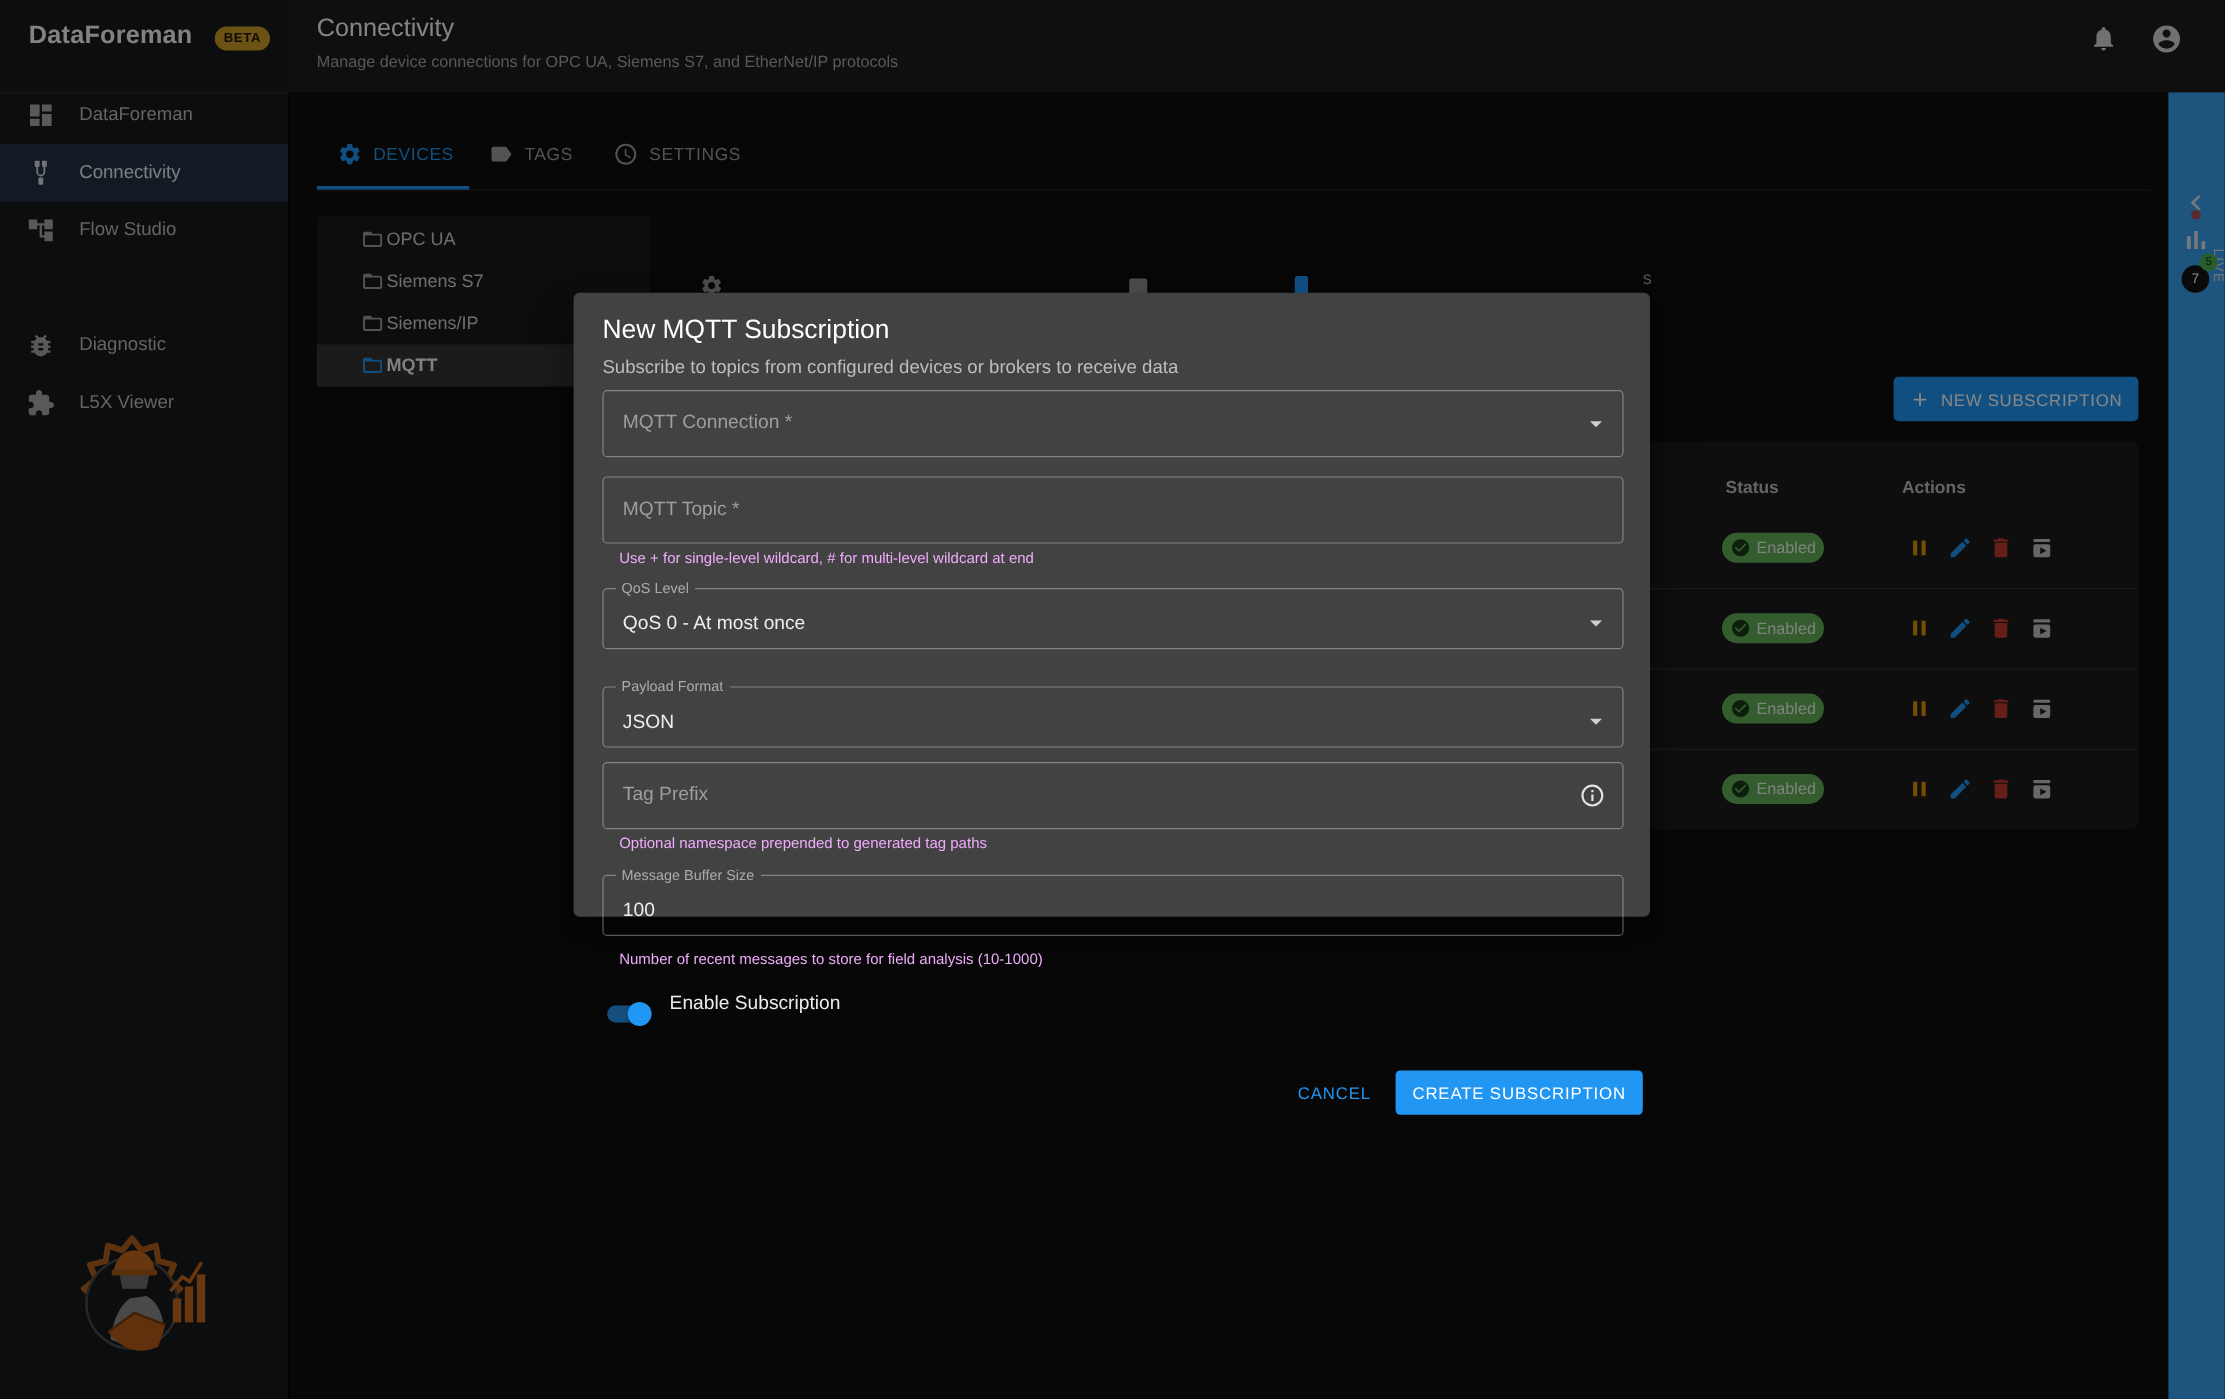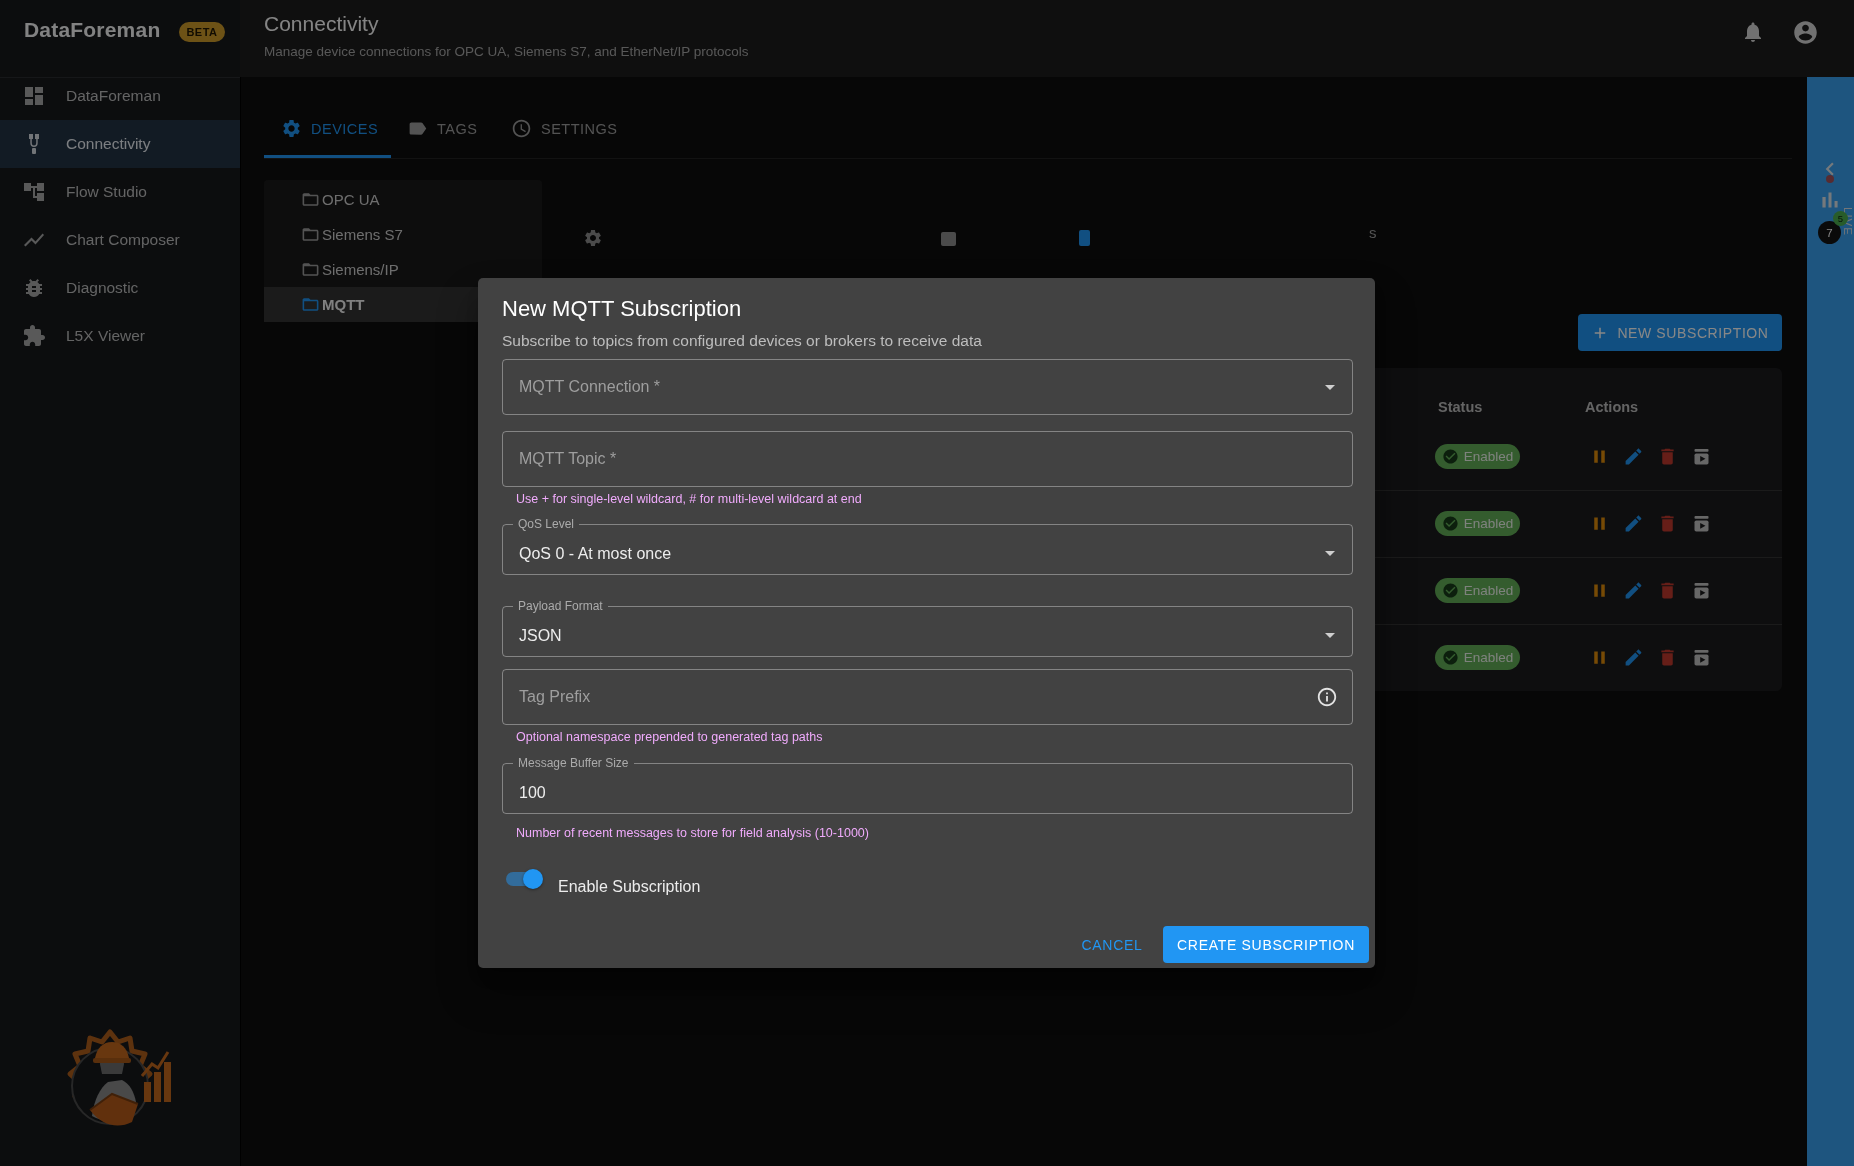--- a/index.html
+++ b/index.html
@@ -61,37 +61,37 @@
   .tablepanel{left:570px;top:368px;width:1212px;height:323px;background:#1c1c1e;border-radius:6px;}
   .th{position:absolute;top:31px;font-size:14.5px;font-weight:bold;color:#bdbdbd;}
   .rowline{position:absolute;left:0;width:1212px;height:1px;background:rgba(255,255,255,0.10);}
   .chip{position:absolute;left:865px;width:85px;height:25px;background:#62ae57;border-radius:13px;
     display:flex;align-items:center;gap:5px;color:#eef5ec;font-size:13.5px;padding:0;justify-content:center;}
   .chip .cic{width:17px;height:17px;color:#173c1a;}
   .aico{position:absolute;width:21px;height:21px;cursor:pointer;}
 
   
   .backdrop{left:0;top:0;width:1854px;height:1166px;background:rgba(0,0,0,0.47);z-index:10;}
-  .dialog{left:478px;top:244px;width:897px;height:690px;background:#424242;border-radius:5px;z-index:20;
-    box-shadow:0 11px 15px -7px rgba(0,0,0,.4),0 24px 38px 3px rgba(0,0,0,.3);margin-top:34px;}
+  .dialog{left:478px;top:244px;width:897px;height:520px;background:#424242;border-radius:5px;z-index:20;
+    box-shadow:0 11px 15px -7px rgba(0,0,0,.4),0 24px 38px 3px rgba(0,0,0,.3);}
   .dlg-title{left:24px;top:18px;font-size:22px;color:#fff;}
   .dlg-sub{left:24px;top:54px;font-size:15.5px;color:#bdbdbd;}
   .pfield{position:absolute;left:24px;width:849px;height:54px;border:1px solid rgba(255,255,255,0.35);border-radius:4px;}
   .pfield .ph{position:absolute;left:16px;top:50%;transform:translateY(-50%);font-size:16px;color:#9e9e9e;}
   .pfield input{position:absolute;left:0;top:0;width:100%;height:100%;background:transparent;border:none;outline:none;
     color:#eee;font-size:16px;padding:0 48px 0 16px;box-sizing:border-box;font-family:"Liberation Sans",sans-serif;}
   .pfield input::placeholder{color:#9e9e9e;opacity:1;}
   .nfield{position:absolute;left:24px;width:849px;height:56px;margin:0;border:1px solid rgba(255,255,255,0.35);
     border-radius:4px;padding:0;}
   .nfield legend{margin-left:10px;padding:0 5px;font-size:12px;color:#ababab;}
   .nfield .val{position:absolute;left:16px;top:50%;transform:translateY(-42%);font-size:16px;color:#ededed;}
   .dd{position:absolute;right:10px;top:50%;transform:translateY(-50%);width:24px;height:24px;color:#cfcfcf;cursor:pointer;}
   .infoic{position:absolute;right:14px;top:50%;transform:translateY(-50%);width:22px;height:22px;color:#e3e3e3;cursor:pointer;}
   .helper{position:absolute;left:38px;font-size:12.5px;color:#f0abfc;}
-  .switchrow{left:24px;top:584px;height:34px;display:flex;align-items:flex-end;}
+  .switchrow{left:24px;top:584px;height:34px;display:flex;align-items:flex-start;}
   .switch{position:relative;width:44px;height:34px;cursor:pointer;}
   .track{position:absolute;left:4px;top:10px;width:36px;height:14px;border-radius:7px;background:rgba(33,150,243,0.5);}
   .thumb{position:absolute;left:21px;top:7px;width:20px;height:20px;border-radius:50%;background:#2196f3;box-shadow:0 1px 3px rgba(0,0,0,.4);}
   .swlabel{margin-left:12px;font-size:16px;color:#ececec;}
   .btn-cancel{left:592px;top:648px;width:84px;height:37px;background:transparent;border:none;color:#2196f3;
     font-size:14px;font-weight:500;letter-spacing:.7px;cursor:pointer;font-family:"Liberation Sans",sans-serif;}
   .btn-create{left:685px;top:648px;width:206px;height:37px;background:#2196f3;border:none;border-radius:4px;color:#fff;
     font-size:14px;font-weight:500;letter-spacing:.7px;cursor:pointer;font-family:"Liberation Sans",sans-serif;}
 
   
@@ -124,28 +124,20 @@
         </span>
       <span>Connectivity</span>
     </div>
     <div class="abs mi" style="top:168px">
       <span class="ic">
           <svg viewBox="0 0 24 24" fill="currentColor">
             <path d="M22 11V3h-7v3H9V3H2v8h7V8h2v10h4v3h7v-8h-7v3h-2V8h2v3z"></path>
           </svg>
         </span>
       <span>Flow Studio</span>
-    </div>
-    <div class="abs mi" style="top:216px">
-      <span class="ic">
-          <svg viewBox="0 0 24 24" fill="currentColor">
-            <path d="M3.5 18.49l6-6.01 4 4L22 6.92l-1.41-1.41-7.09 7.97-4-4L2 16.99z"></path>
-          </svg>
-        </span>
-      <span>Chart Composer</span>
     </div>
     <div class="abs mi" style="top:264px">
       <span class="ic">
           <svg viewBox="0 0 24 24" fill="currentColor">
             <path d="M20 8h-2.81c-.45-.78-1.07-1.45-1.82-1.96L17 4.41 15.59 3l-2.17 2.17C12.96 5.06 12.49 5 12 5c-.49 0-.96.06-1.41.17L8.41 3 7 4.41l1.62 1.63C7.88 6.55 7.26 7.22 6.81 8H4v2h2.09c-.05.33-.09.66-.09 1v1H4v2h2v1c0 .34.04.67.09 1H4v2h2.81c1.04 1.79 2.97 3 5.19 3s4.15-1.21 5.19-3H20v-2h-2.09c.05-.33.09-.66.09-1v-1h2v-2h-2v-1c0-.34-.04-.67-.09-1H20V8zm-6 8h-4v-2h4v2zm0-4h-4v-2h4v2z"></path>
           </svg>
         </span>
       <span>Diagnostic</span>
     </div>
     <div class="abs mi" style="top:312px">

